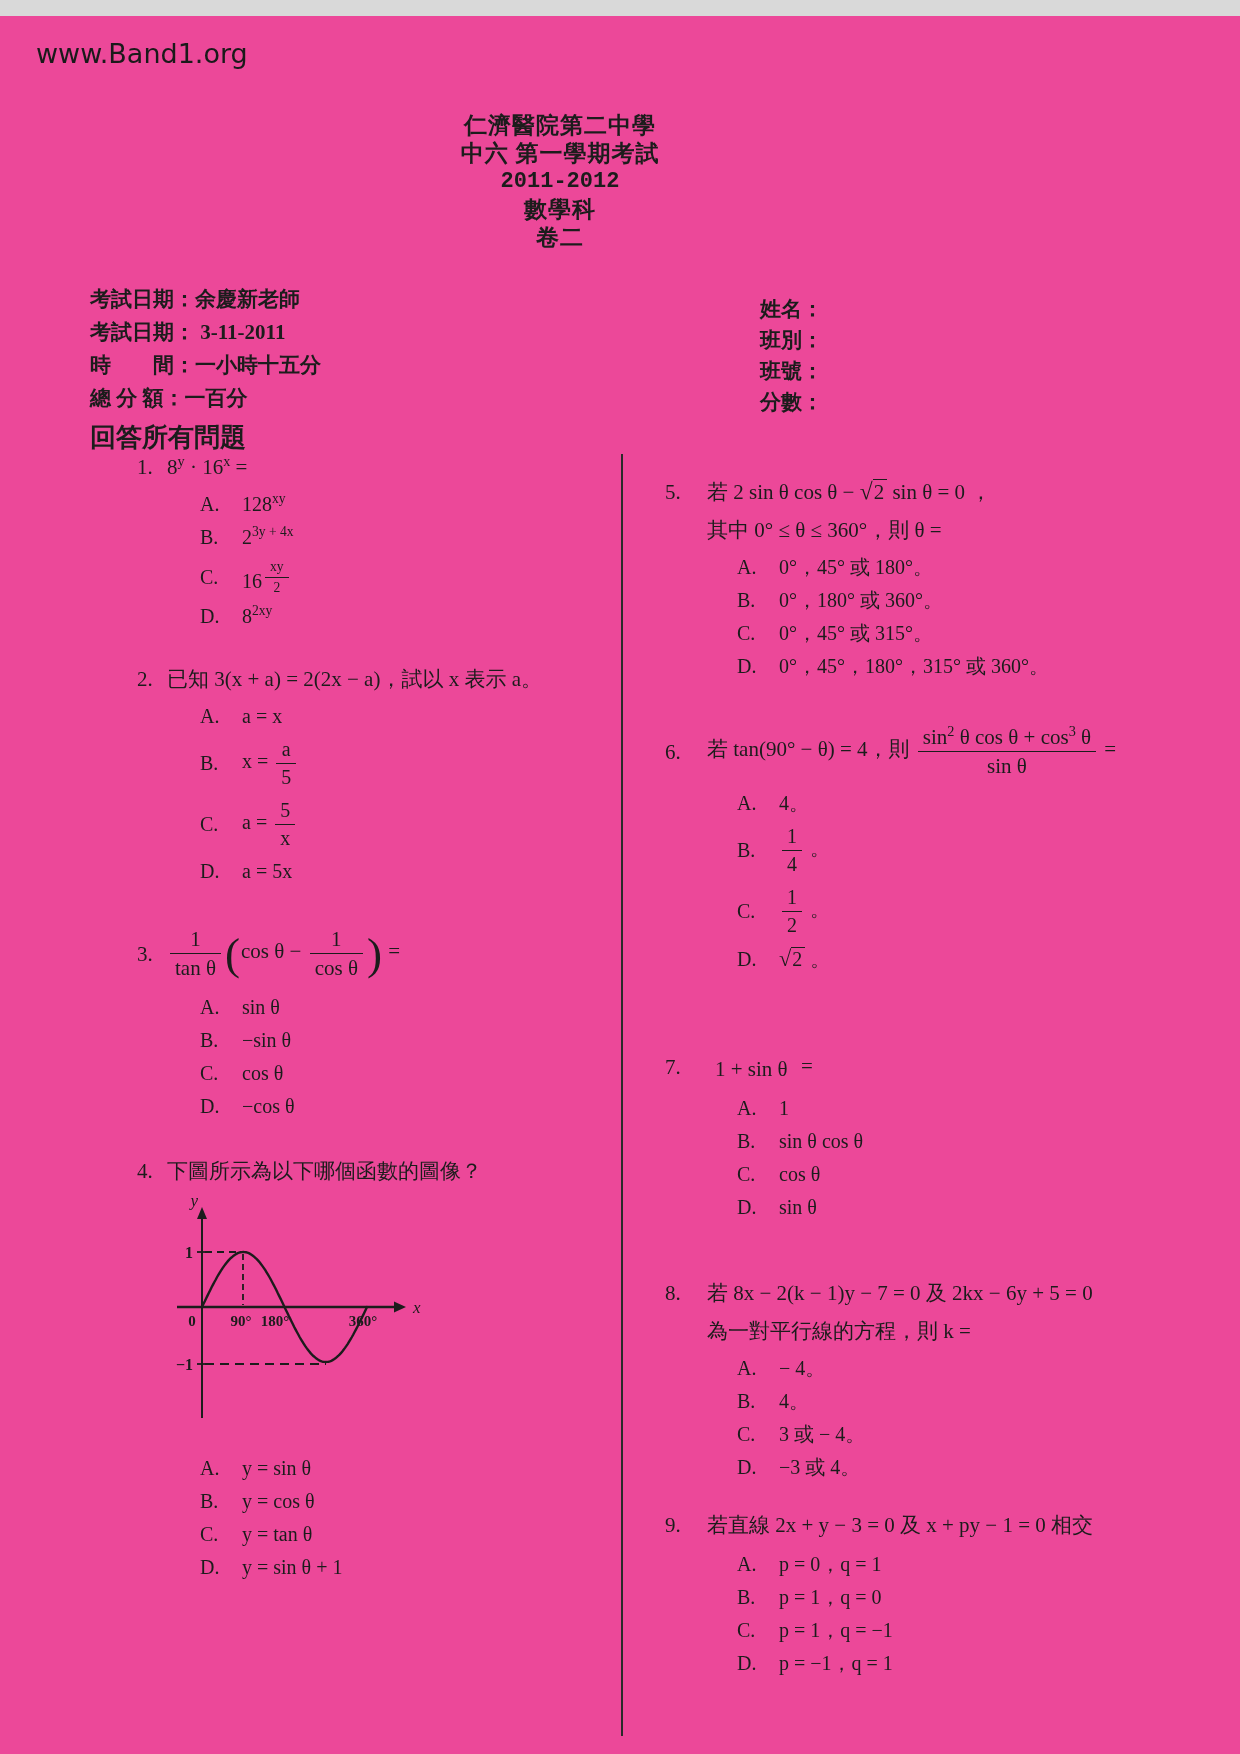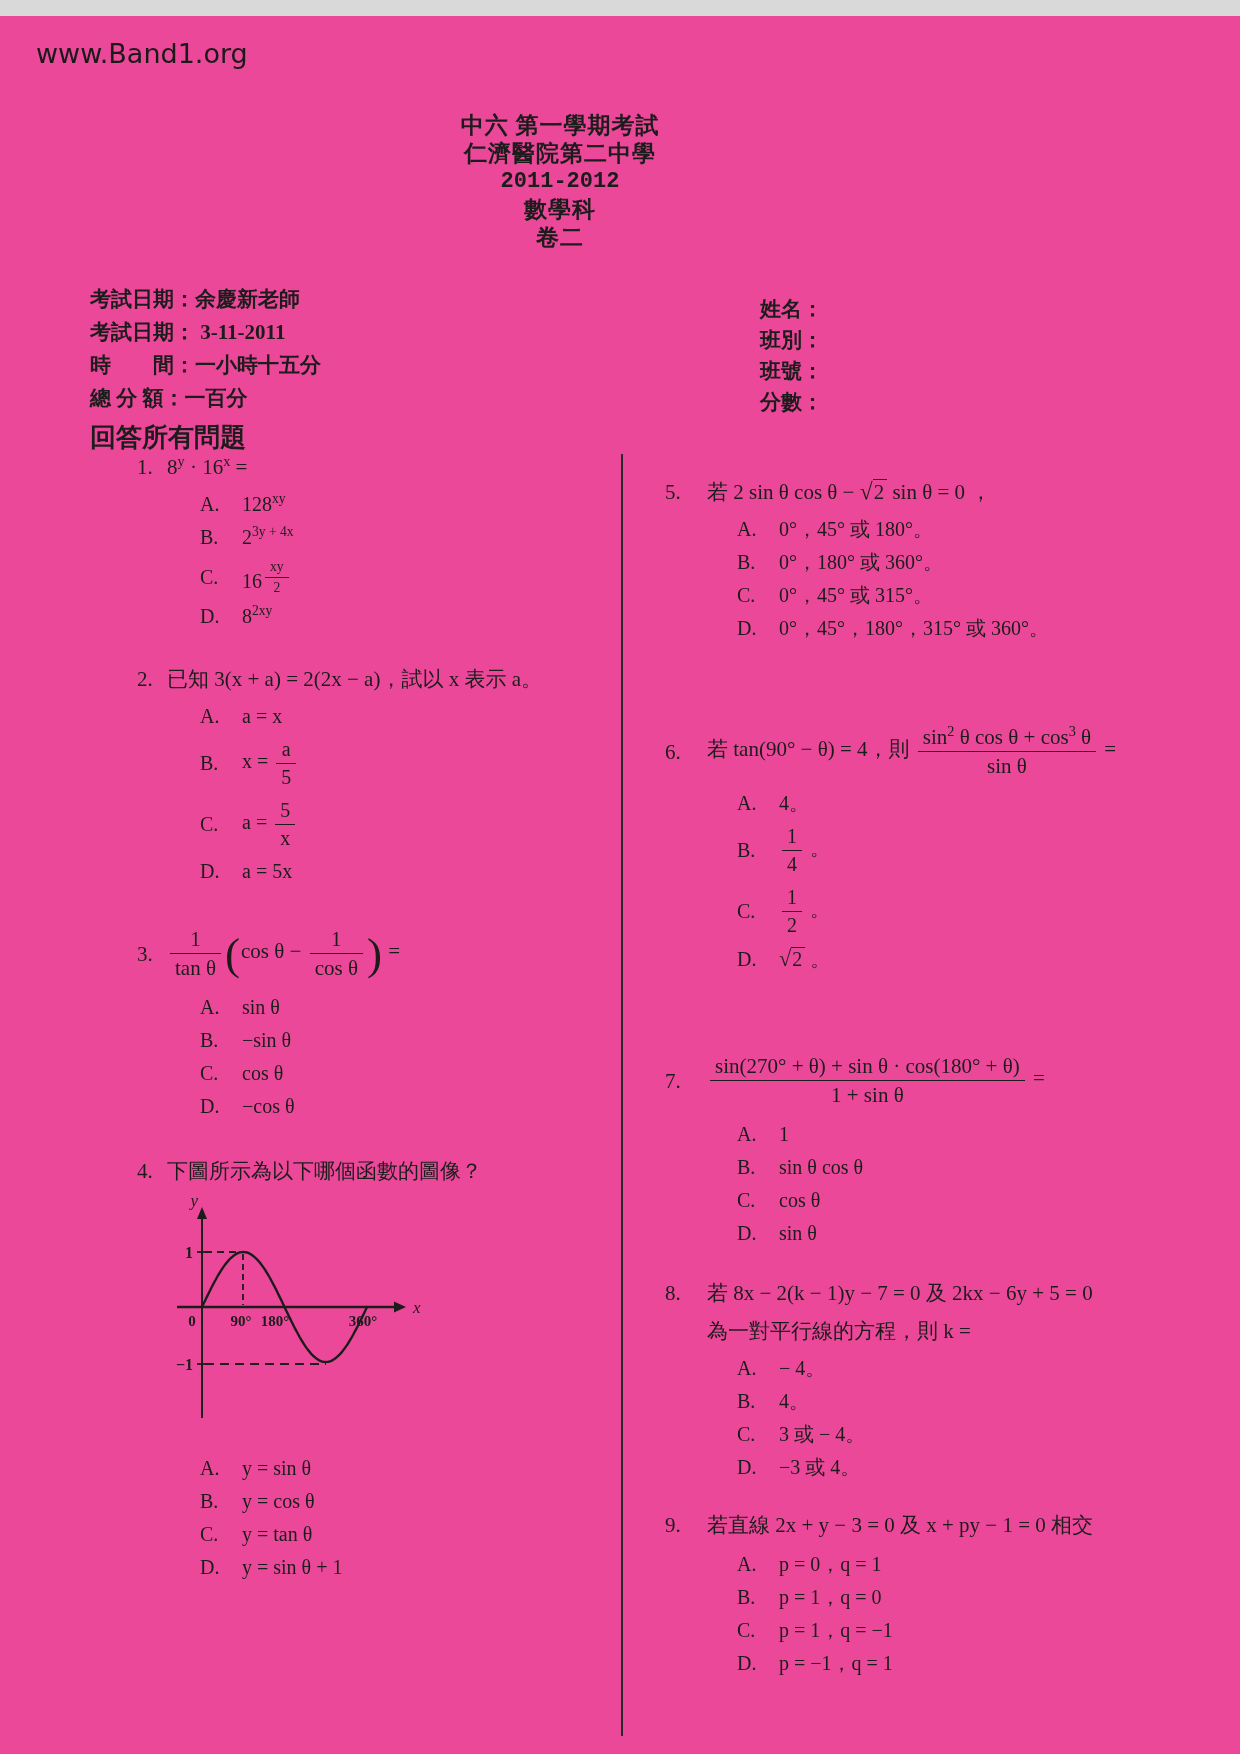--- a/index.html
+++ b/index.html
@@ -56,22 +56,22 @@
   .q4-options{margin-top:30px;}
 </style>
 </head>
 <body>
 
 <div class="page">
 
   <div class="watermark">www.Band1.org</div>
 
   <div class="header">
+    <div>仁濟醫院第二中學</div>
     <div>中六 第一學期考試</div>
-    <div>仁濟醫院第二中學</div>
     <div class="year">2011-2012</div>
     <div>數學科</div>
     <div>卷二</div>
   </div>
 
   <div class="info-left">
     <div class="row"><span>考試日期：</span><span>余慶新老師</span></div>
     <div class="row"><span>考試日期：</span><span> 3-11-2011</span></div>
     <div class="row"><span>時　　間：</span><span>一小時十五分</span></div>
     <div class="row"><span>總 分 額：</span><span>一百分</span></div>
@@ -213,20 +213,21 @@
           <span class="opt-value">y = sin θ + 1</span>
         </div>
     </div>
   </div>
 
   <div class="question col-right" style="top:460px;">
     <div class="stem-row">
       <span class="q-no">5.</span>
       <span class="q-stem">若 2 sin θ cos θ − <span class="sqrt"><span class="rad">√</span><span class="bar">2</span></span> sin θ = 0 ，</span>
     </div>
+    <div class="stem2">其中 0° ≤ θ ≤ 360°，則 θ =</div>
     <div class="options">
       <div class="opt">
           <span class="opt-label">A.</span>
           <span class="opt-value">0°，45° 或 180°。</span>
         </div>
       <div class="opt">
           <span class="opt-label">B.</span>
           <span class="opt-value">0°，180° 或 360°。</span>
         </div>
       <div class="opt">
@@ -261,21 +262,21 @@
       <div class="opt">
           <span class="opt-label">D.</span>
           <span class="opt-value"><span class="sqrt"><span class="rad">√</span><span class="bar">2</span></span> 。</span>
         </div>
     </div>
   </div>
 
   <div class="question col-right" style="top:1035px;">
     <div class="stem-row">
       <span class="q-no">7.</span>
-      <span class="q-stem"><span class="frac"><span class="num">sin(270° + θ) + sin θ · cos(180° + θ)</span><span class="den">1 + sin θ</span></span> =</span>
+      <span class="q-stem"><span class="frac"><span class="den">1 + sin θ</span></span> =</span>
     </div>
     <div class="options" style="margin-top:10px;">
       <div class="opt">
           <span class="opt-label">A.</span>
           <span class="opt-value">1</span>
         </div>
       <div class="opt">
           <span class="opt-label">B.</span>
           <span class="opt-value">sin θ cos θ</span>
         </div>

